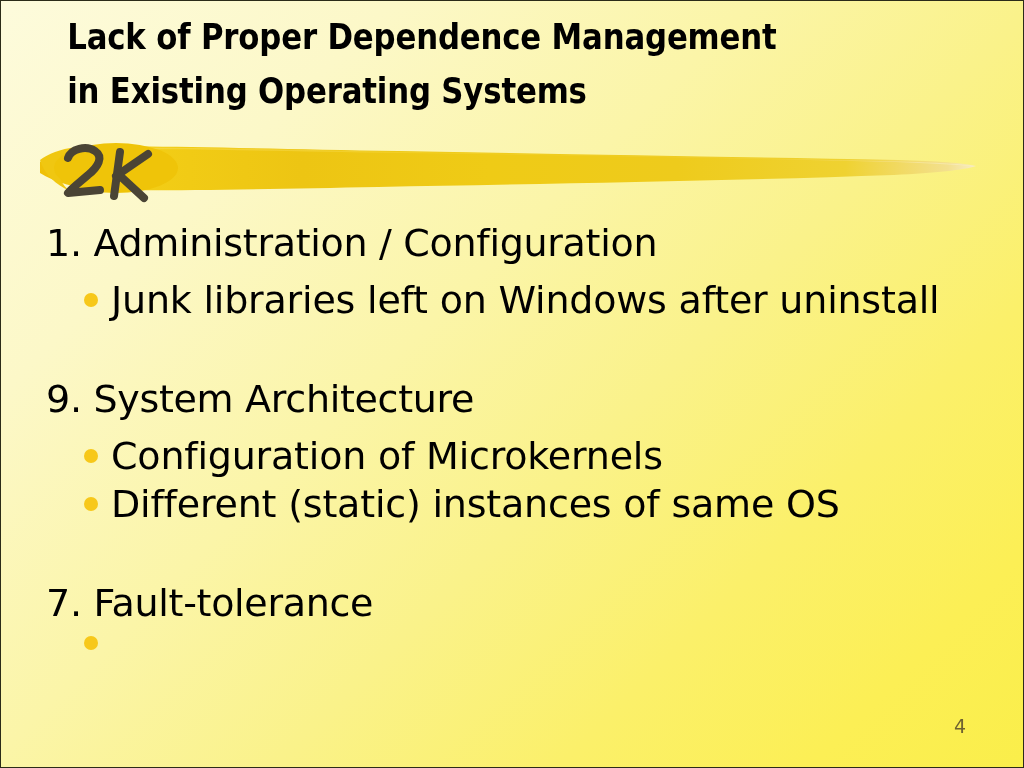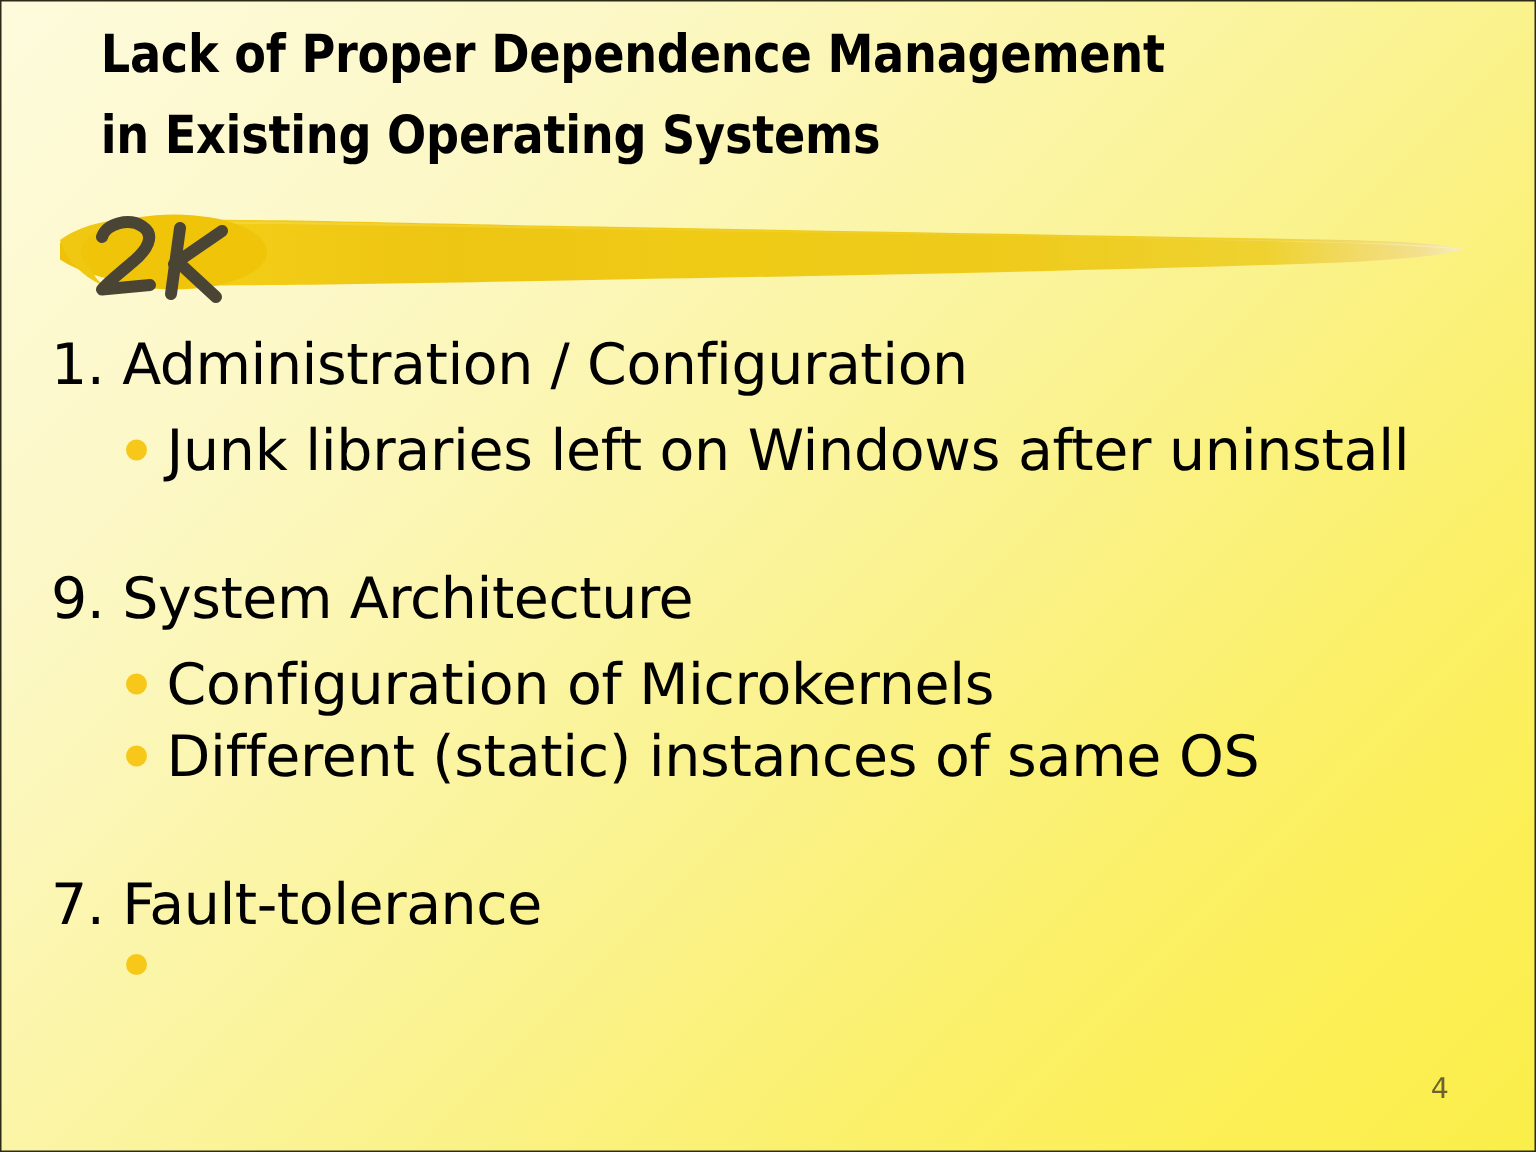--- a/index.html
+++ b/index.html
@@ -85,21 +85,21 @@
   }
   .section {
     position: relative;
   }
   .section-heading {
     color: #000000;
     font-family: "DejaVu Sans", sans-serif;
     font-weight: normal;
     font-size: 38px;
     line-height: 50px;
-    padding-left: 34px;
+    padding-left: 46px;
     white-space: nowrap;
     letter-spacing: -0.3px;
   }
   .sub-item {
     display: flex;
     align-items: center;
     padding-left: 84px;
     line-height: 48px;
     white-space: nowrap;
   }

